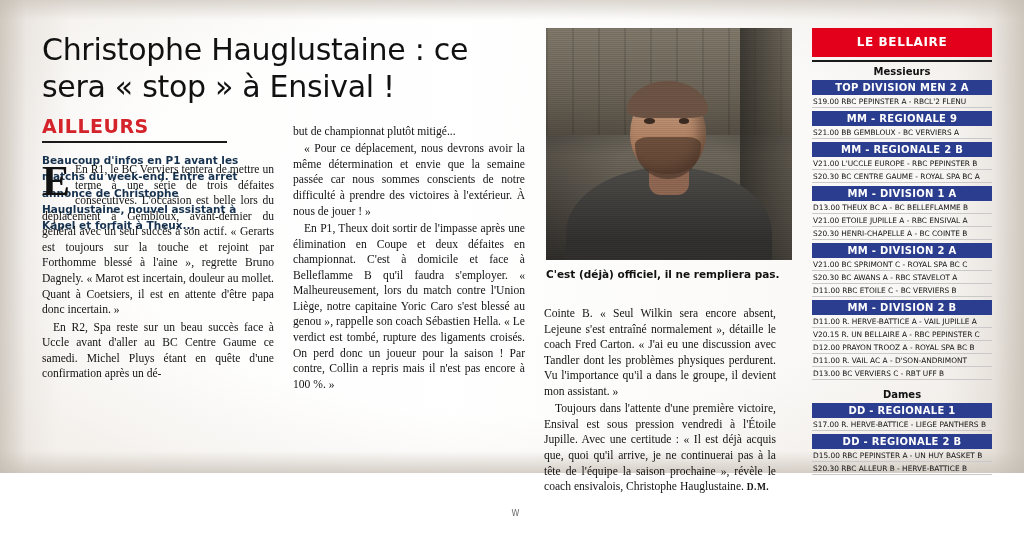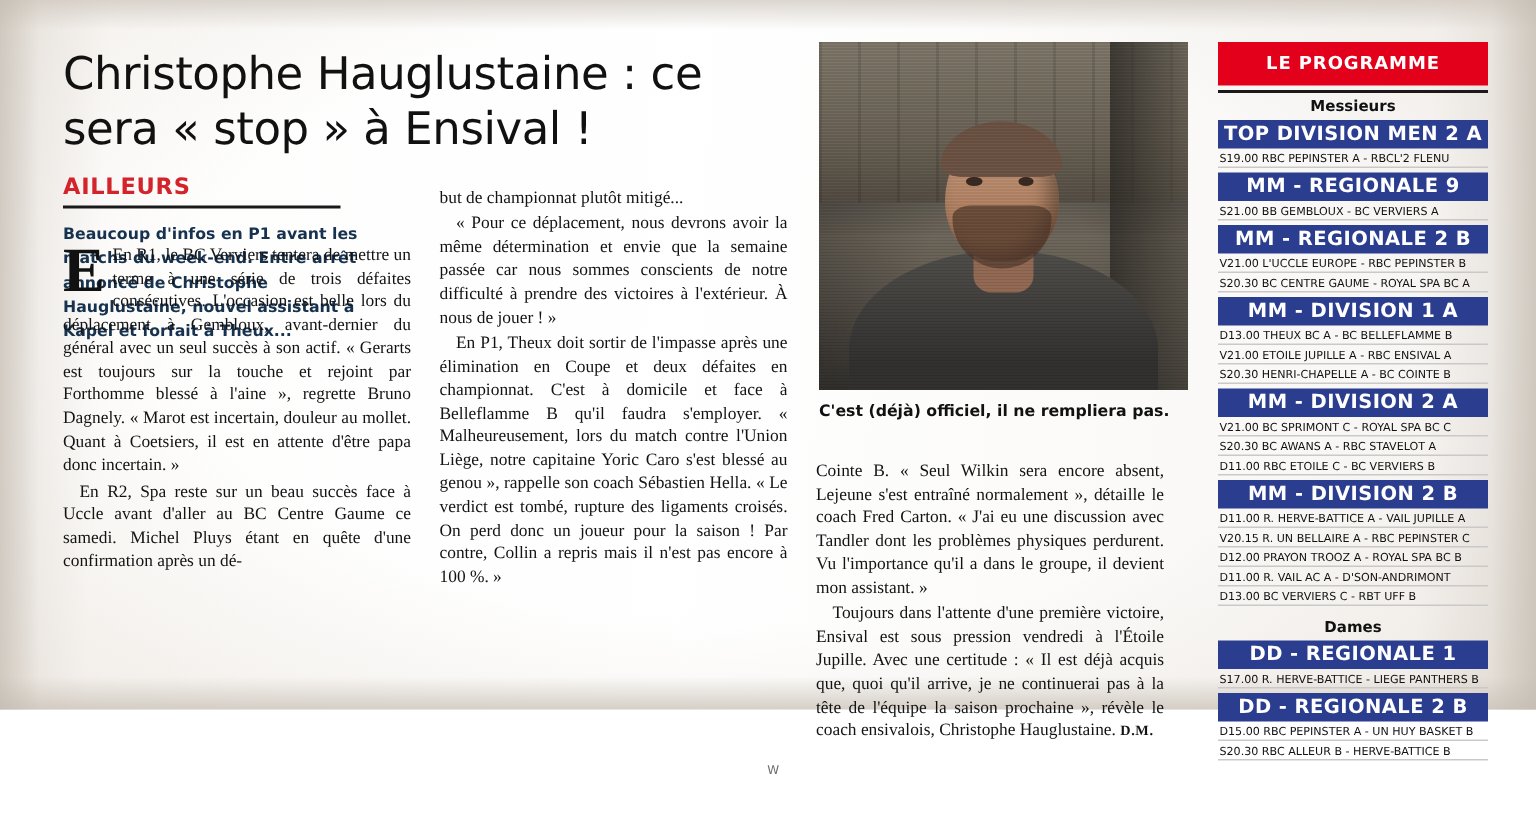--- a/index.html
+++ b/index.html
@@ -62,21 +62,21 @@
     font-weight: 400;
     font-size: 30px;
     line-height: 1.22;
     letter-spacing: -0.3px;
     color: #111;
   }
   .kicker {
     margin-top: 10px;
     font-family: "DejaVu Sans", sans-serif;
     font-weight: 700;
-    font-size: 15px;
+    font-size: 19px;
     letter-spacing: .5px;
     color: #d4232a;
   }
   .kicker-rule {
     margin-top: 4px;
     width: 185px;
     height: 2px;
     background: #1a1a1a;
   }
   .standfirst {
@@ -216,21 +216,21 @@
     font-size: 10px;
     color: #111;
     margin: 4px 0 3px;
   }
   .rail-band {
     background: #2b3d8f;
     color: #fff;
     text-align: center;
     font-family: "DejaVu Sans", sans-serif;
     font-weight: 700;
-    font-size: 13px;
+    font-size: 10px;
     letter-spacing: .3px;
     padding: 2px 2px;
     margin-top: 3px;
   }
   .rail-line {
     font-family: "DejaVu Sans", sans-serif;
     font-size: 7.4px;
     letter-spacing: 0px;
     color: #111;
     padding: 2px 1px 1px;
@@ -296,21 +296,21 @@
         <div class="ph-eye-l"></div>
         <div class="ph-eye-r"></div>
         <div class="ph-beard"></div>
         <div class="ph-grain"></div>
       </div>
     </div>
     <div class="photo-caption">C'est (déjà) officiel, il ne rempliera pas.</div>
 
     <div class="rail">
       <div class="rail-header">
-        <div>LE PROGRAMME</div>
+        <div>LE BELLAIRE</div>
       </div>
       <div class="rail-rule"></div>
       <div id="rail-body">
           <div class="rail-section-title">Messieurs</div>
           <div class="rail-band">TOP DIVISION MEN 2 A</div>
           <div class="rail-line">S19.00 RBC PEPINSTER A - RBCL'2 FLENU</div>
           <div class="rail-band">MM - REGIONALE 9</div>
           <div class="rail-line">S21.00 BB GEMBLOUX - BC VERVIERS A</div>
           <div class="rail-band">MM - REGIONALE 2 B</div>
           <div class="rail-line">V21.00 L'UCCLE EUROPE - RBC PEPINSTER B</div>

